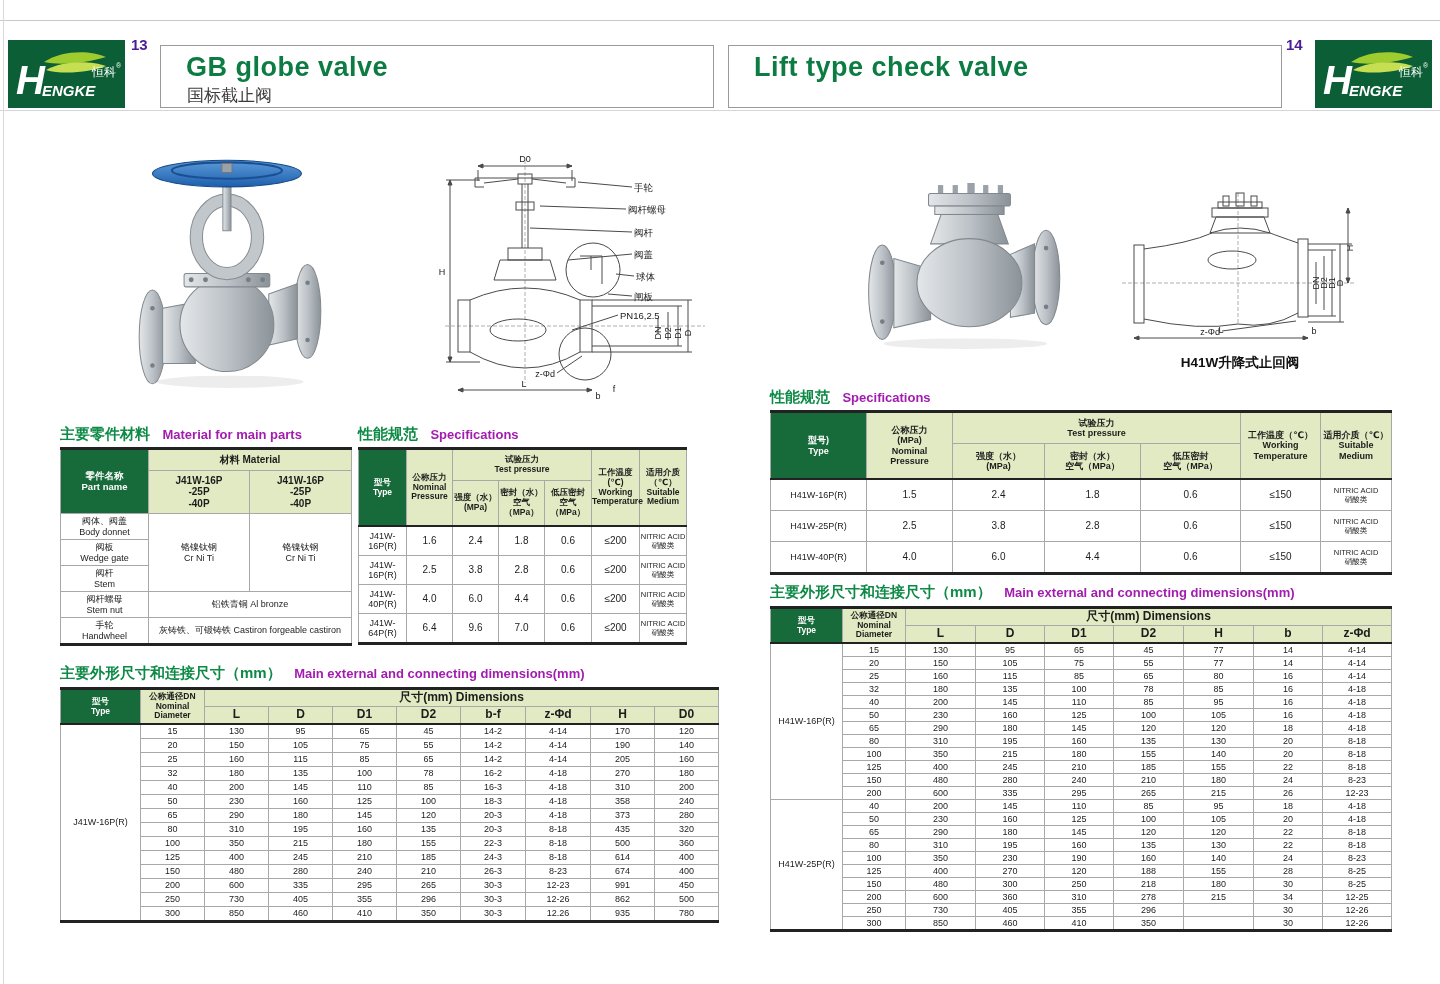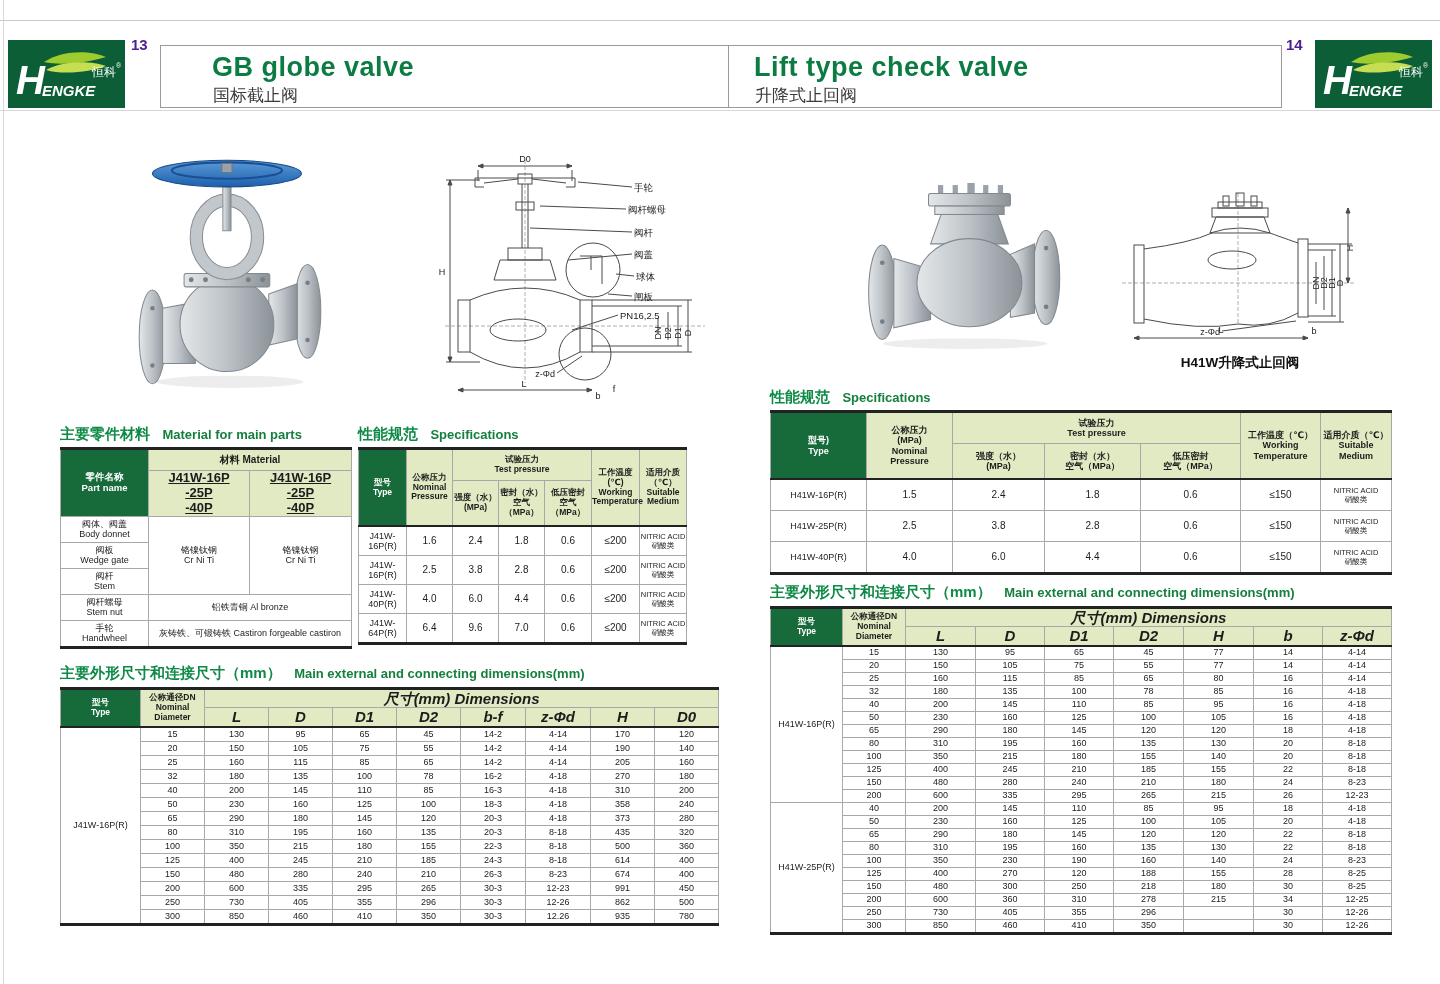--- a/index.html
+++ b/index.html
@@ -11,48 +11,48 @@
 
   .logo-box{position:absolute;top:40px;width:117px;height:68px;background:#0b5e36;}
   .logo-box.left{left:8px;} .logo-box.right{left:1315px;}
   .page-num{position:absolute;top:36px;font-size:15px;font-weight:bold;color:#4c1d95;}
   .title-box{position:absolute;top:45px;width:552px;height:61px;border:1px solid #9a9a9a;background:#fff;}
   .title-en{margin:6px 0 0 25px;font-size:27px;font-weight:bold;color:#0c7c43;letter-spacing:.5px;}
   .title-cn{margin:1px 0 0 26px;font-size:17px;color:#3c3c3c;}
 
   .section-title{position:absolute;white-space:nowrap;}
   .section-title .cn{font-size:15px;font-weight:bold;color:#0e8a47;}
-  .section-title .en{font-size:13px;font-weight:bold;color:#15803d;margin-left:8px;}
+  .section-title .en{font-size:13px;font-weight:bold;color:#a21caf;margin-left:8px;}
 
   table.tbl{position:absolute;border-collapse:collapse;table-layout:fixed;background:#fff;
             border-top:3px solid #222;border-bottom:3px solid #222;}
   .tbl th,.tbl td{border:1px solid #a8a8a8;text-align:center;vertical-align:middle;
             white-space:pre-line;padding:0;line-height:1.15;}
   .tbl thead{border-bottom:2px solid #222;}
   .th-dark{background:#176b3a;color:#fff;font-weight:bold;}
   .th-light{background:#e1eac3;color:#1c1c1c;font-weight:bold;}
 
   
   .mat td{font-size:9px;height:25px;}
   .mat .th-dark{font-size:9.5px;}
   .mat .mat-hdr{height:20px;font-size:10px;}
-  .mat .model{height:42px;font-size:13px;text-decoration:underline;}
+  .mat .model{height:42px;font-size:10px;}
 
   
   .spec th{font-size:8.5px;}
   .spec td{font-size:10px;}
   .spec tbody td:first-child{font-size:9px;}
   .spec tbody td:last-child{font-size:7.5px;line-height:1.2;text-align:center;}
   .spec-l td{height:28px;}
   .spec-r td{height:30px;}
   .spec-r th{font-size:9px;}
 
   
   .dim th{font-size:8.5px;}
-  .dim .colhdr{font-size:15px;height:16px;font-style:italic;}
+  .dim .colhdr{font-size:12px;height:16px;}
   .dim td{font-size:9px;height:13px;line-height:1;}
   .dim-r td{height:12px;}
   .dim td.type-col{font-size:9px;}
 
   .diagram text{fill:#1a1a1a;}
   .diagram .dim{font-size:9px;}
   .diagram .lbl{font-size:9.5px;}
   .diag-caption{position:absolute;font-size:13.5px;font-weight:bold;color:#111;text-align:center;}
 </style>
 </head>
@@ -68,28 +68,27 @@
       <path d="M36,22 C54,10 82,10 98,17 C82,22 54,26 36,22 Z" fill="#9ecb2d"></path>
       <path d="M38,30 C56,20 84,21 98,26 C83,32 55,35 38,30 Z" fill="#c5de52"></path>
       <text x="8" y="54" font-size="40" font-weight="bold" font-style="italic" fill="#fff">H</text>
       <text x="34" y="56" font-size="15" font-weight="bold" font-style="italic" fill="#fff">ENGKE</text>
       <text x="84" y="36" font-size="12" fill="#fff">恒科</text>
       <text x="108" y="28" font-size="7" fill="#fff">®</text>
     </svg>
   </div>
   <div class="page-num" style="left:131px;">13</div>
 
-  <div class="title-box" style="left:160px;padding-left:26px;">
+  <div class="title-box" style="left:160px;">
     <div class="title-en">GB globe valve</div>
     <div class="title-cn">国标截止阀</div>
   </div>
 
   <div class="title-box" style="left:728px;">
     <div class="title-en">Lift type check valve</div>
-    <div class="title-cn">升降式止回阀</div>
   </div>
   <div class="page-num" style="left:1286px;">14</div>
 
   <div class="logo-box right">
     <svg width="117" height="68" viewBox="0 0 117 68">
       <path d="M36,22 C54,10 82,10 98,17 C82,22 54,26 36,22 Z" fill="#9ecb2d"></path>
       <path d="M38,30 C56,20 84,21 98,26 C83,32 55,35 38,30 Z" fill="#c5de52"></path>
       <text x="8" y="54" font-size="40" font-weight="bold" font-style="italic" fill="#fff">H</text>
       <text x="34" y="56" font-size="15" font-weight="bold" font-style="italic" fill="#fff">ENGKE</text>
       <text x="84" y="36" font-size="12" fill="#fff">恒科</text>

